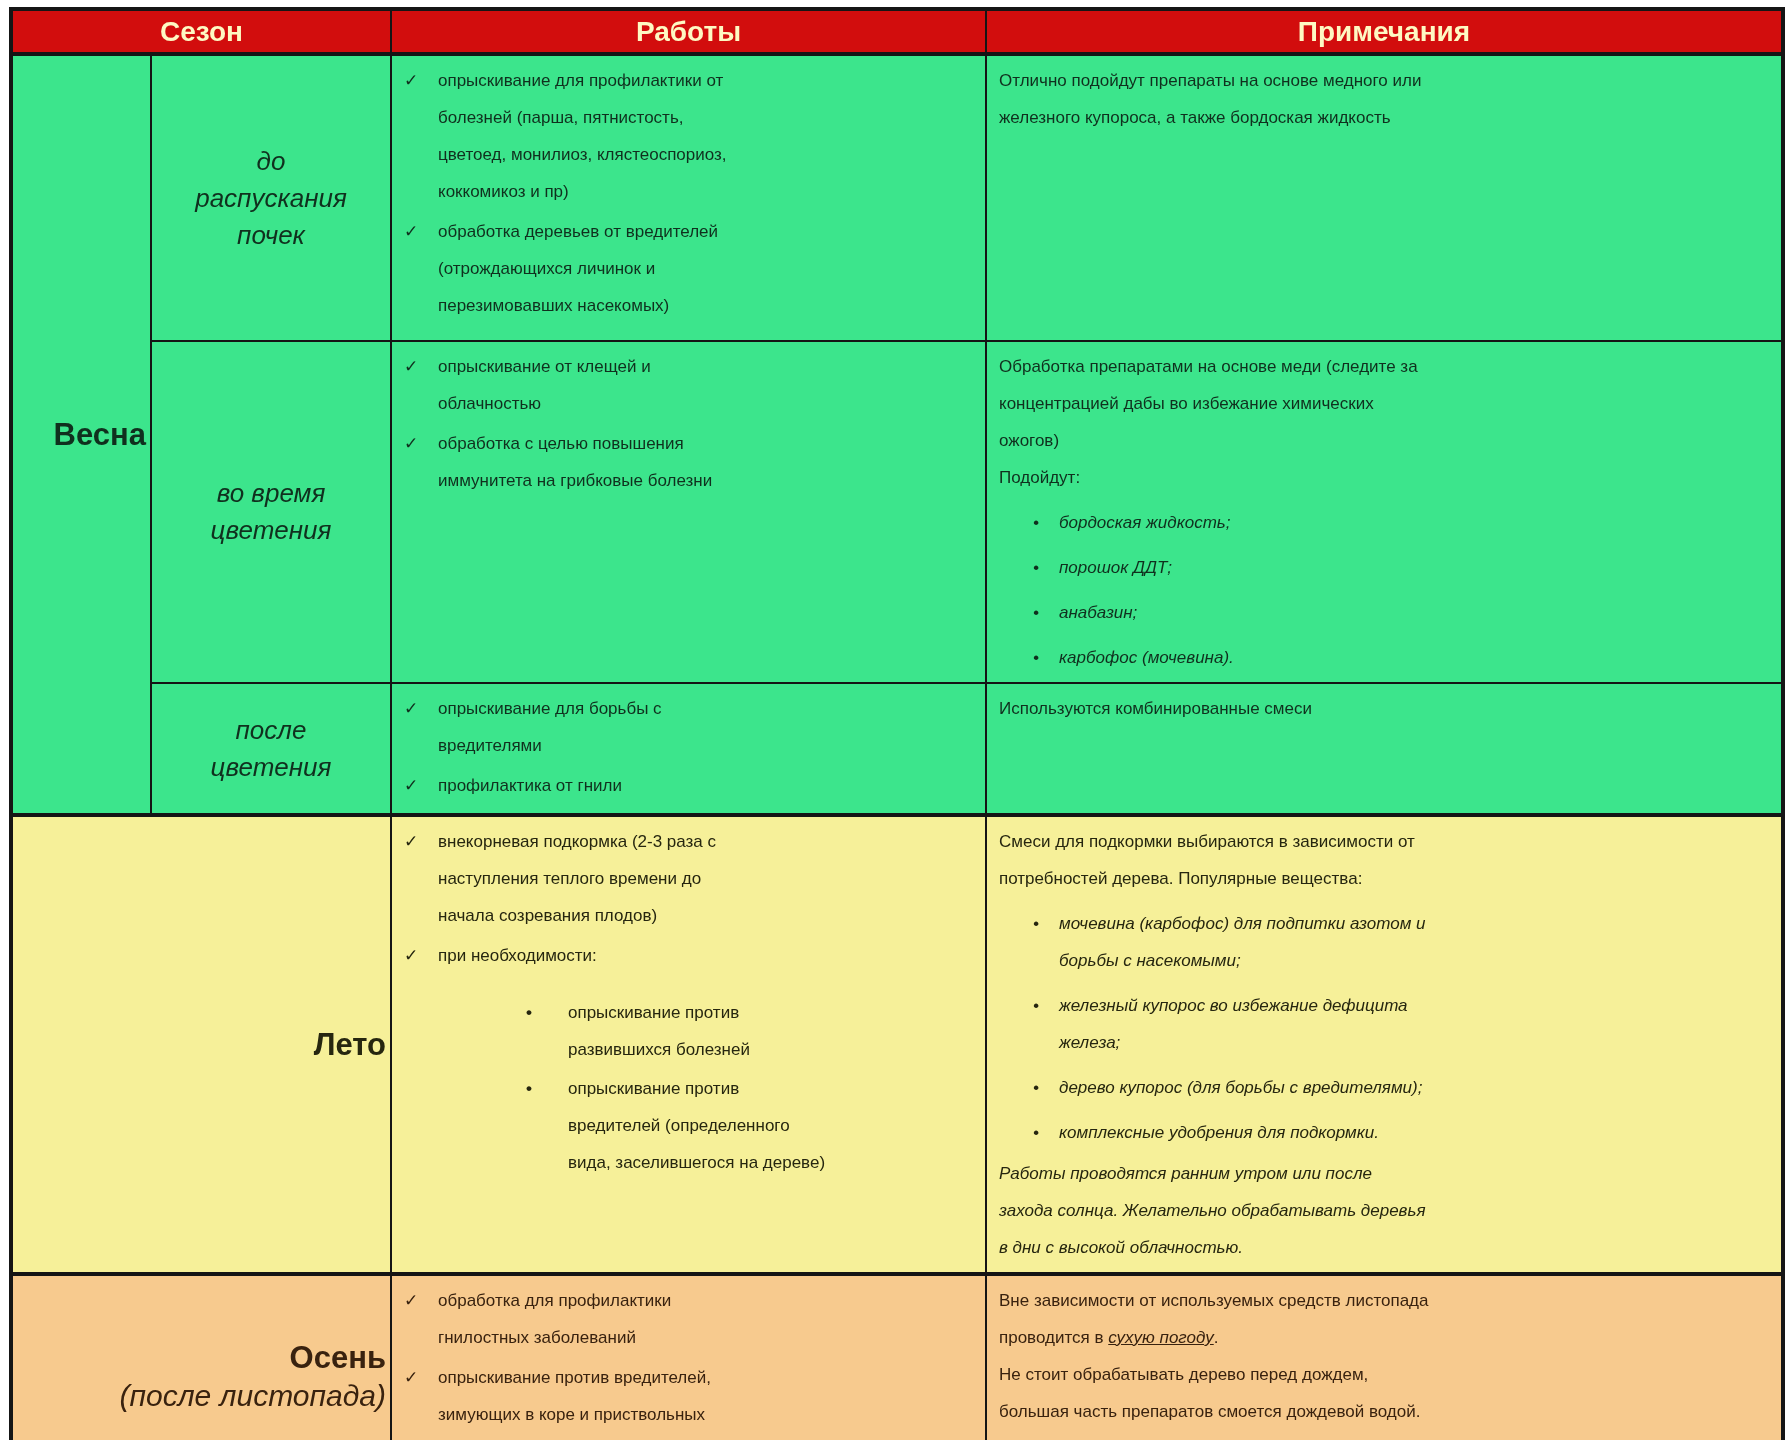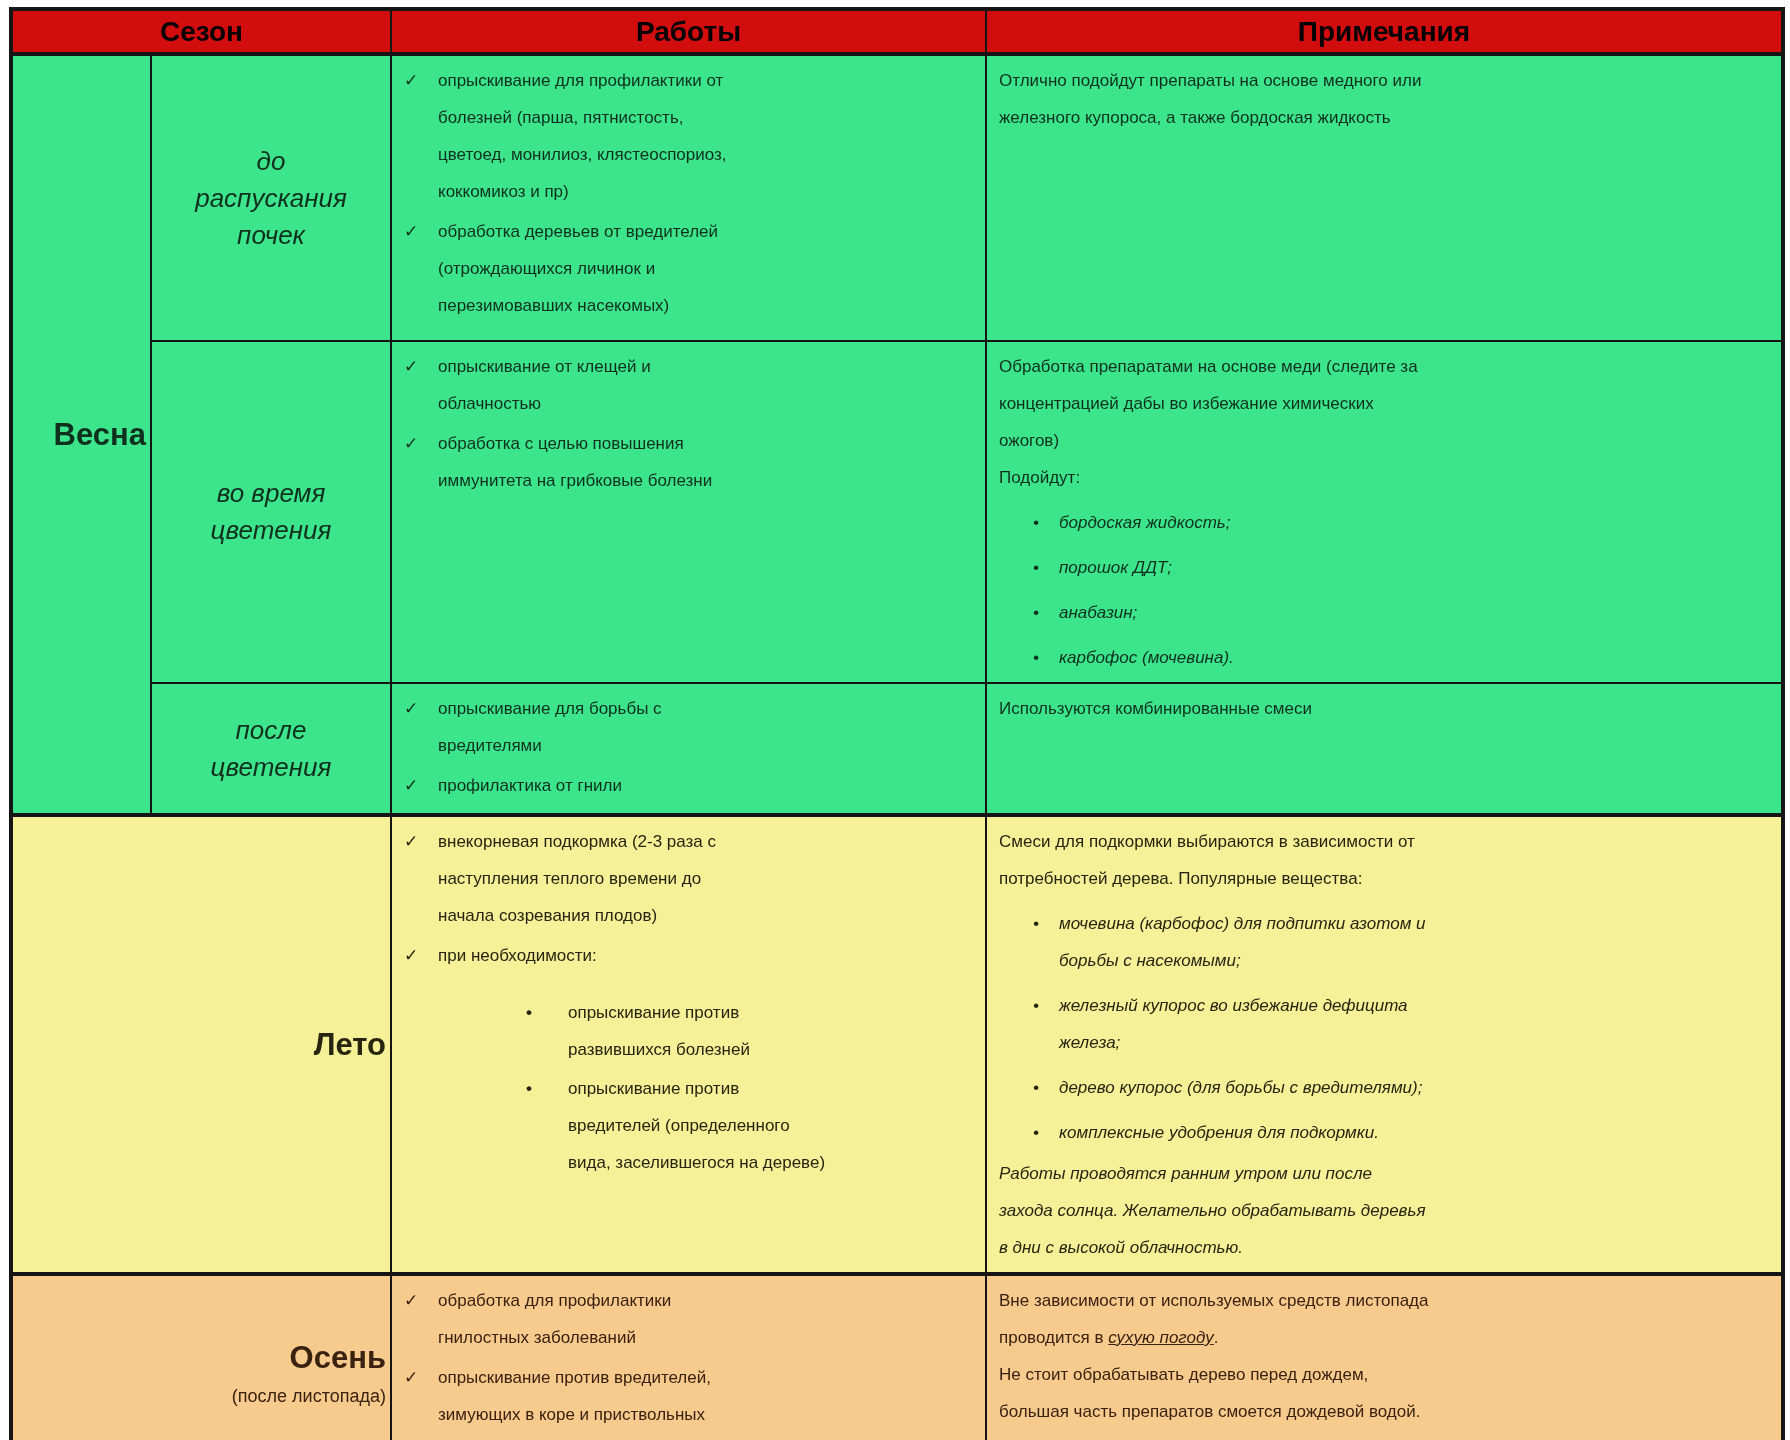--- a/index.html
+++ b/index.html
@@ -34,21 +34,21 @@
   th,td{
     border:2px solid var(--line);
     vertical-align:top;
     padding:6px 12px;
     font-size:17px;
     line-height:37px;
     overflow:hidden;
   }
   thead th{
     background:var(--header-bg);
-    color:#000000;
+    color:#fef9c3;
     font-size:28px;
     font-weight:bold;
     text-align:center;
     vertical-align:middle;
     padding:2px 6px;
     border-bottom:4px solid var(--line);
   }
   tr.r-head{height:42px;}
   tr.r-s1{height:287px;}
   tr.r-s2{height:323px;}
@@ -74,21 +74,22 @@
     vertical-align:middle;
     text-align:center;
     font-style:italic;
     font-size:26px;
     padding:4px;
     margin-left:48px;
   }
   .season-sub{
     display:block;
     font-weight:normal;
-    font-size:18px;
+    font-style:italic;
+    font-size:30px;
     line-height:40px;
   }
   .pre{white-space:pre-line;}
 
   ul.checks,ul.dots,ul.note-dots{
     list-style:none;
     margin:0;
     padding:0;
   }
   ul.checks>li{

